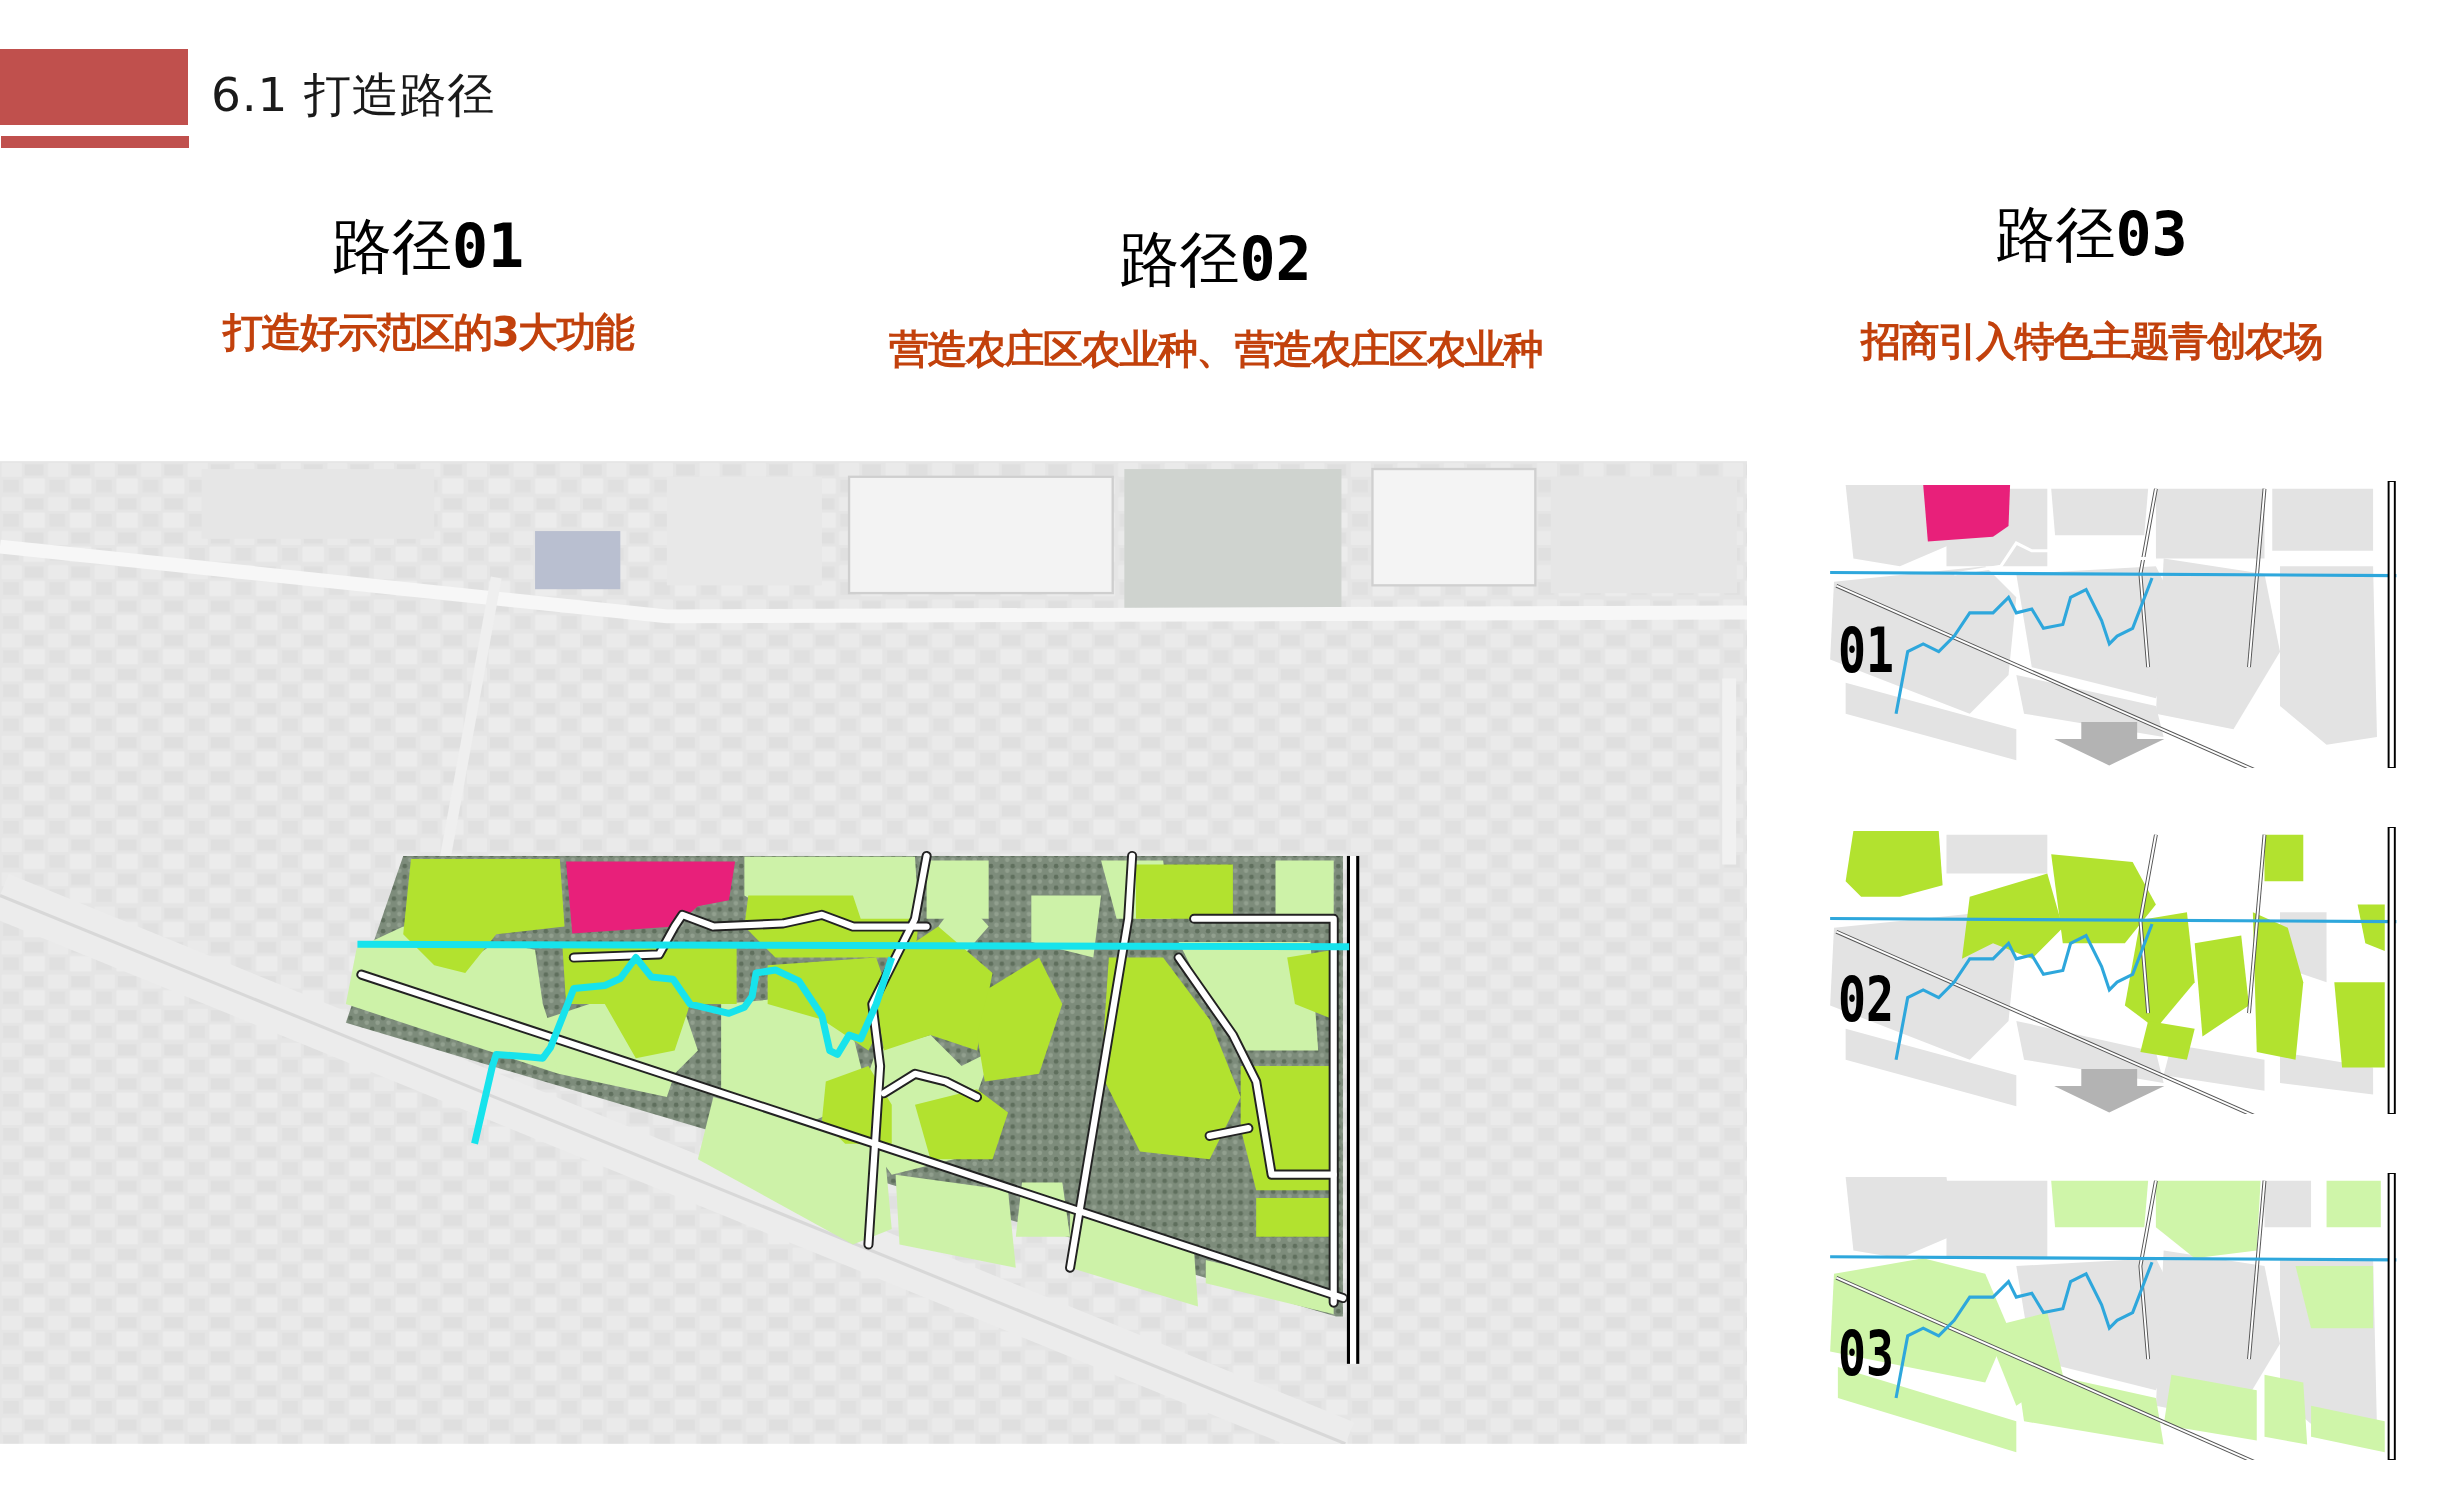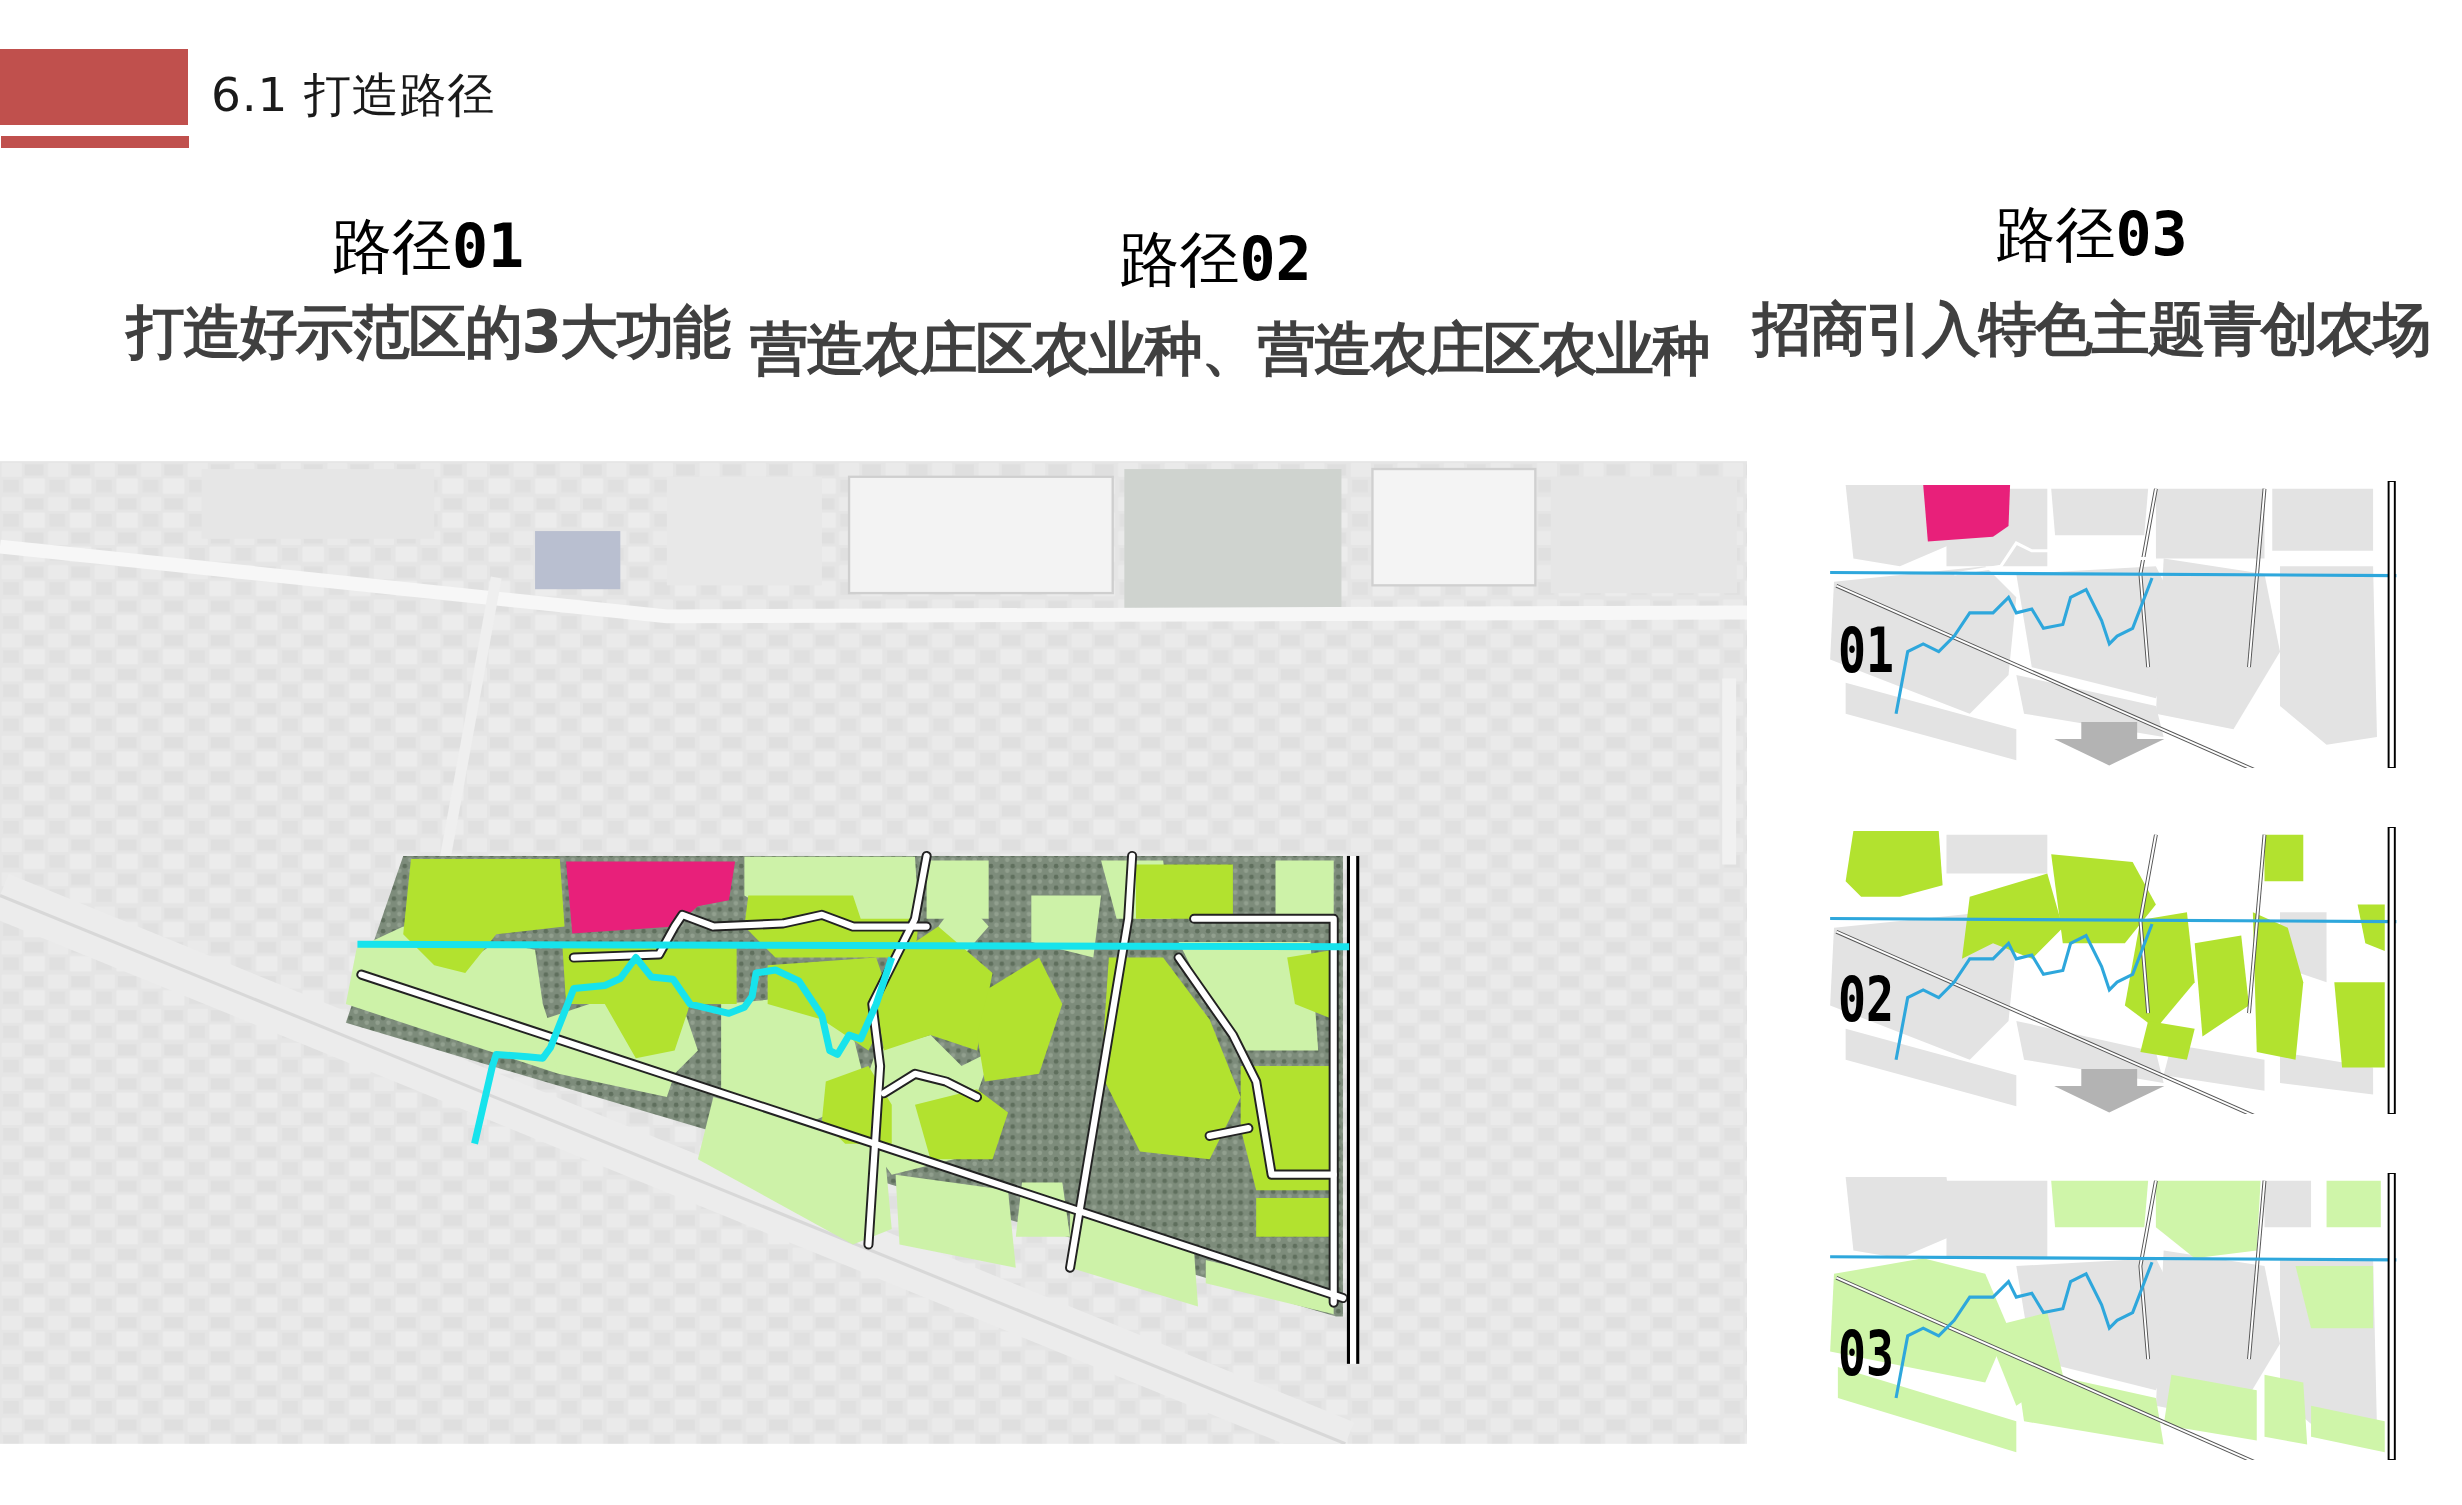--- a/index.html
+++ b/index.html
@@ -7,21 +7,21 @@
          font-family:"DejaVu Sans", "Liberation Sans", sans-serif; color:#111; }
   .abs { position:absolute; }
   .header-block { left:0; top:49px; width:188px; height:76px; background:#c0504d; }
   .header-line { left:0.8px; top:136px; width:188px; height:12.4px; background:#c0504d; }
   .page-title { left:211px; top:64px; font-size:47px; line-height:62px; color:#1a1a1a;
                 white-space:nowrap; letter-spacing:0.8px; }
   .path-col { text-align:center; }
   .path-title { font-size:60px; line-height:70px; font-weight:normal; color:#000;
                 white-space:nowrap; font-family:"DejaVu Serif", "Liberation Serif", serif; }
   .path-title .num { font-family:"DejaVu Sans Mono", monospace; font-weight:bold; }
-  .path-sub { font-size:58px; line-height:59px; font-weight:bold; color:#404040; white-space:nowrap;
+  .path-sub { font-size:40px; line-height:59px; font-weight:bold; color:#c2410c; white-space:nowrap;
               margin-top:31px; letter-spacing:-1.6px; }
   .aerial { left:0; top:461px; width:1747px; height:983px; overflow:hidden; }
   .aerial svg, .mini svg { display:block; }
   .mini { position:absolute; width:582px; height:287px; }
   .mini-label { position:absolute; font-family:"DejaVu Sans Mono", monospace; font-weight:bold;
                 font-size:62px; line-height:62px; color:#000; transform:scaleX(0.75); transform-origin:left top; }
   .arrow { position:absolute; width:112px; height:45px; }
 </style>
 </head>
 <body>
@@ -41,21 +41,21 @@
   <div class="path-title">
     <span>路径</span><span class="num">02</span>
   </div>
   <div class="path-sub" style="margin-top:26px;">营造农庄区农业种、营造农庄区农业种</div>
 </div>
 
 <div class="abs path-col" style="left:1737px; top:199px; width:709px;">
   <div class="path-title">
     <span>路径</span><span class="num">03</span>
   </div>
-  <div class="path-sub" style="margin-top:31px;">招商引入特色主题青创农场</div>
+  <div class="path-sub" style="margin-top:43px;">招商引入特色主题青创农场</div>
 </div>
 
 <div class="abs aerial">
   <svg width="1747" height="983" viewBox="0 0 2253 1267">
     <defs>
       <pattern id="fields" width="60" height="44" patternUnits="userSpaceOnUse">
         <rect width="60" height="44" fill="#dcdcdc"></rect>
         <rect x="2" y="2" width="26" height="18" fill="#e6e6e6"></rect>
         <rect x="32" y="4" width="24" height="14" fill="#d2d2d2"></rect>
         <rect x="4" y="24" width="20" height="16" fill="#d4d4d4"></rect>

